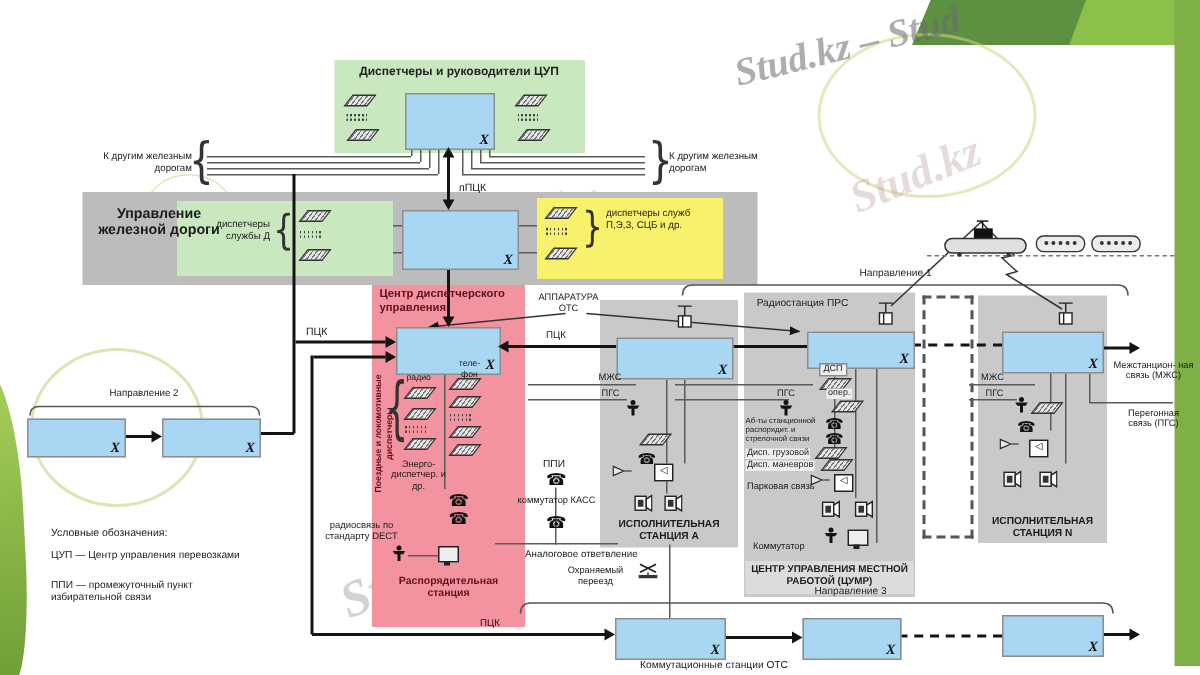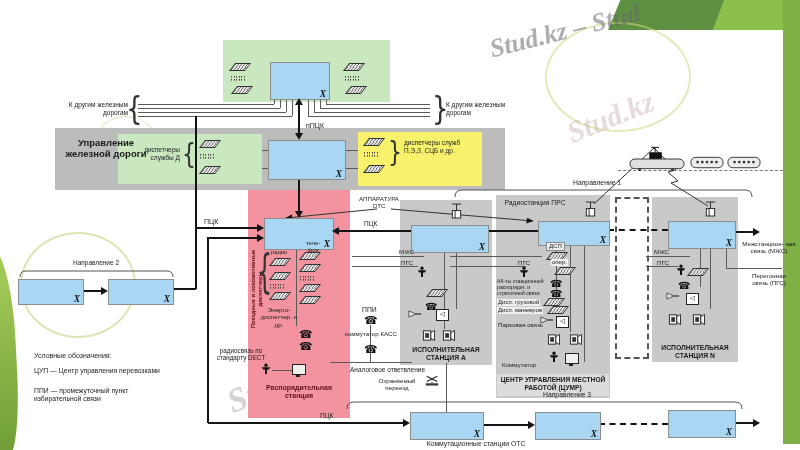--- a/index.html
+++ b/index.html
@@ -86,20 +86,21 @@
     <path d="M455 197Q455 190 462 190L745 190Q752 190 752 197" fill="none" stroke="#555"></path>
     <path d="M20 277Q20 271 26 271L167 271Q173 271 173 277" fill="none" stroke="#555"></path>
     <path d="M347 409Q347 402 354 402L735 402Q742 402 742 409" fill="none" stroke="#555"></path>
     <path d="M377 209L286 218" stroke="#333" fill="none" marker-end="url(#mA)"></path>
     <path d="M391 209L533 221" stroke="#333" fill="none" marker-end="url(#mA)"></path>
     <path d="M654 148L594 204" stroke="#333" fill="none"></path>
     <path d="M654 148L676 170L668 172L678 181L671 183L708 206" stroke="#333" fill="none"></path>
   </svg>
 
   <div class="gbox" style="left:223px;top:40px;width:167px;height:62px"></div>
+  <div class="lbl b c" style="left:226px;top:43px;width:160px;font-size:8px;color:#222">Диспетчеры и руководители ЦУП</div>
   <div class="bx" style="left:270px;top:62px;width:58px;height:36px">
       <span class="xm"></span>
     </div>
   <i class="kb" style="left:232px;top:63px"></i>
   <i class="dots" style="left:231px;top:76px"></i>
   <i class="kb" style="left:234px;top:86px"></i>
   <i class="kb" style="left:346px;top:63px"></i>
   <i class="dots" style="left:345px;top:76px"></i>
   <i class="kb" style="left:348px;top:86px"></i>
 
@@ -148,20 +149,21 @@
   <i class="kb" style="left:366px;top:138px"></i>
   <i class="dots" style="left:364px;top:152px"></i>
   <i class="kb" style="left:366px;top:165px"></i>
   <div class="brc brr" style="left:388px;top:142px;font-size:22px"></div>
   <div class="lbl" style="left:404px;top:139px;width:72px;font-size:6.5px">диспетчеры служб П,Э,З, СЦБ и др.</div>
 
   <div class="vl tk" style="left:298px;top:178px;height:34px"></div>
   <div class="ar d" style="left:295px;top:211px"></div>
 
   <div class="pbox" style="left:248px;top:190px;width:102px;height:228px"></div>
+  <div class="lbl b drk" style="left:253px;top:192px;width:92px;font-size:7.5px">Центр диспетчерского управления</div>
   <div class="bx" style="left:264px;top:218px;width:68px;height:30px">
       <span class="xm"></span>
     </div>
   <div class="lbl" style="left:204px;top:218px;font-size:7px">ПЦК</div>
   <div class="hl tk" style="left:197px;top:227px;width:60px"></div>
   <div class="ar r" style="left:257px;top:224px"></div>
   <div class="hl tk" style="left:209px;top:237px;width:48px"></div>
   <div class="ar r" style="left:257px;top:234px"></div>
   <div class="vl tk" style="left:195px;top:116px;height:173px"></div>
   <div class="vl tk" style="left:207px;top:237px;height:186px"></div>

